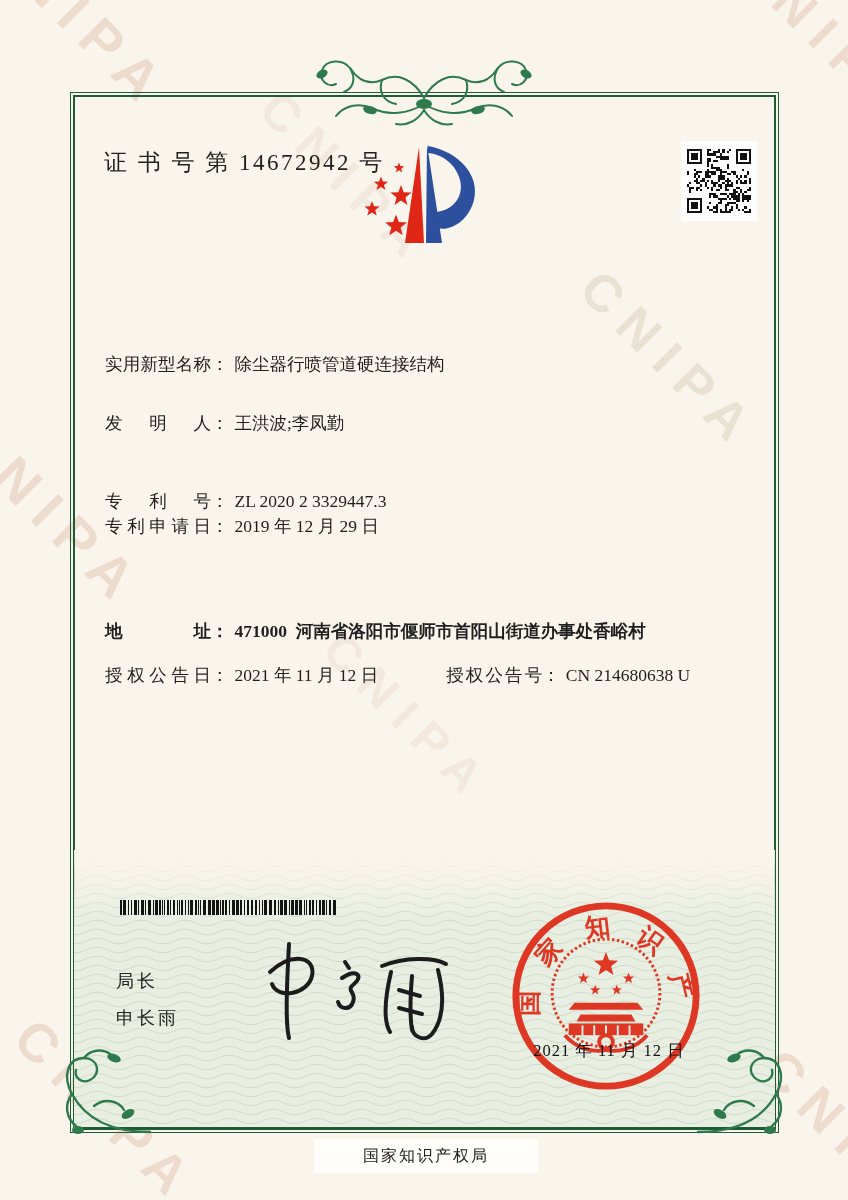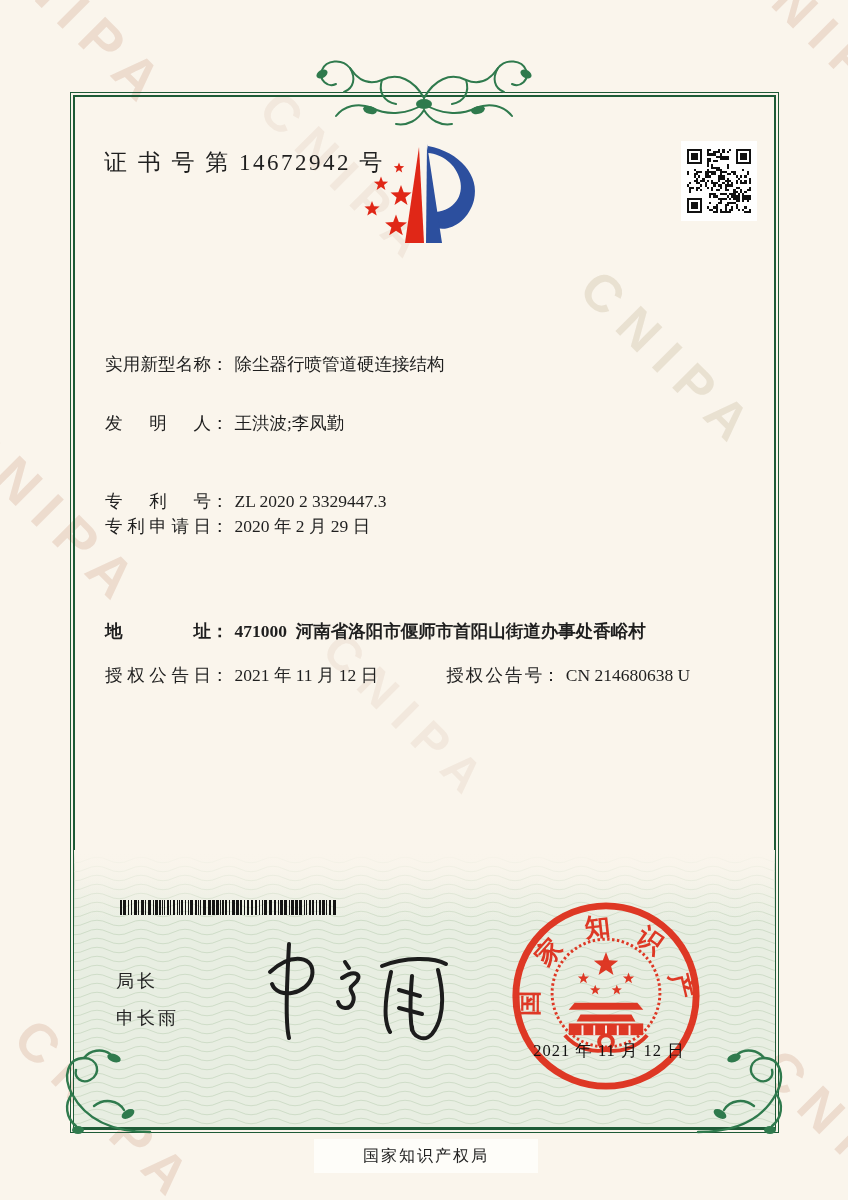--- a/index.html
+++ b/index.html
@@ -408,21 +408,21 @@
         <rect x="0" y="22" width="7" height="7" fill="#111"></rect>
         <rect x="1" y="23" width="5" height="5" fill="#fff"></rect>
         <rect x="2" y="24" width="3" height="3" fill="#111"></rect>
       </svg>
   </div>
 
 
   <div class="frow" style="top:352px;"><span class="lb">实用新型名称</span><span class="colon">：</span><span>除尘器行喷管道硬连接结构</span></div>
   <div class="frow" style="top:411px;"><span class="lb">发明人</span><span class="colon">：</span><span>王洪波;李凤勤</span></div>
   <div class="frow" style="top:489px;"><span class="lb">专利号</span><span class="colon">：</span><span>ZL 2020 2 3329447.3</span></div>
-  <div class="frow" style="top:514px;"><span class="lb">专利申请日</span><span class="colon">：</span><span>2020 年 2 月 29 日</span></div>
+  <div class="frow" style="top:514px;"><span class="lb">专利申请日</span><span class="colon">：</span><span>2019 年 12 月 29 日</span></div>
   <div class="frow" style="top:619px;font-weight:bold;"><span class="lb">地址</span><span class="colon">：</span><span>471000  河南省洛阳市偃师市首阳山街道办事处香峪村</span></div>
   <div class="frow" style="top:663px;"><span class="lb">授权公告日</span><span class="colon">：</span><span>2021 年 11 月 12 日</span><span style="display:inline-block;width:68px;"></span><span class="lb2">授权公告号</span><span class="colon">：</span><span>CN 214680638 U</span></div>
 
 
   <div id="barcode">
       <div style="width: 2px; background: rgb(20, 20, 20);"></div>
       <div style="width: 1px; background: transparent;"></div>
       <div style="width: 3px; background: rgb(20, 20, 20);"></div>
       <div style="width: 2px; background: transparent;"></div>
       <div style="width: 1px; background: rgb(20, 20, 20);"></div>

